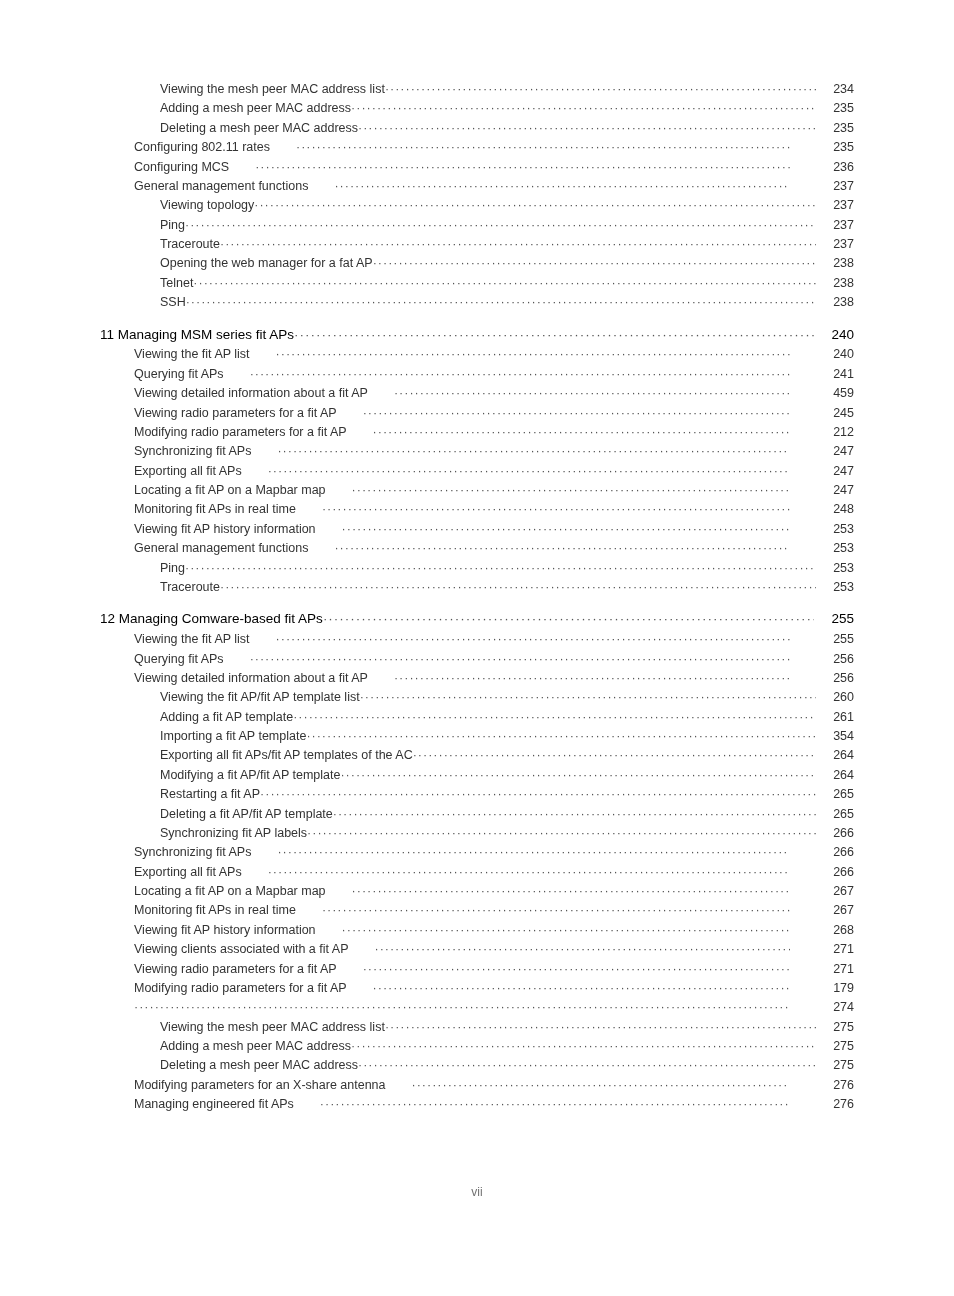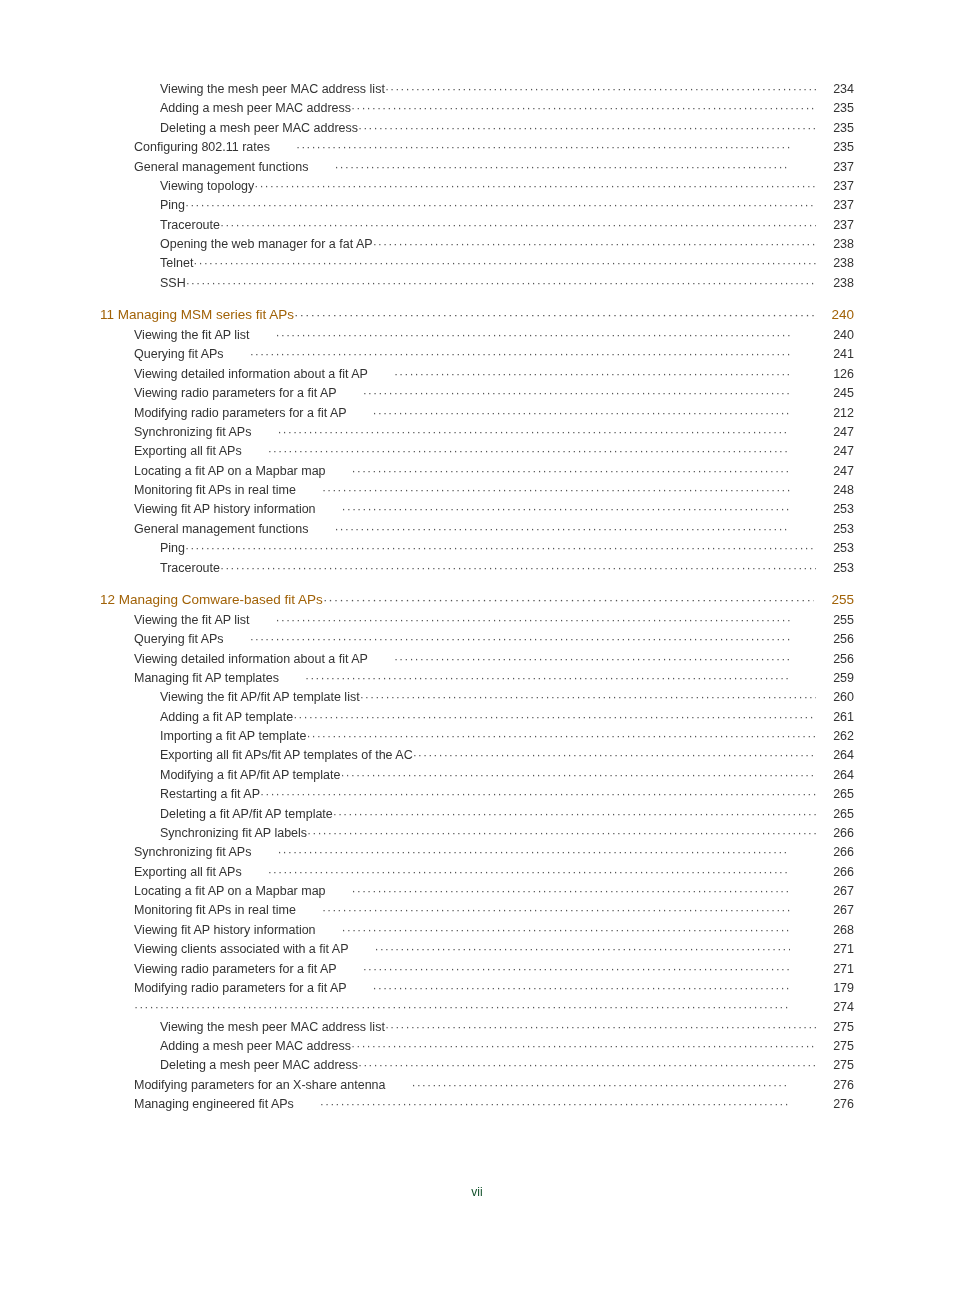--- a/index.html
+++ b/index.html
@@ -34,25 +34,25 @@
       color: #555;
     }
     .toc-dots::after {
       content: "·························································································································································································································································";
     }
     .toc-page {
       flex: 0 0 auto;
       padding-left: 2px;
       margin-left: 15px;
     }
-    .link { color: #a16207; }
+    .link { color: #000000; }
     .footer {
       text-align: center;
       font-size: 12px;
-      color: #14532d;
+      color: #737373;
       margin-top: 70px;
     }
   </style>
 </head>
 <body>
 
 <div id="toc-container">
     <div class="toc-block">
       <div class="toc-row l3">
         <span class="toc-title">Viewing the mesh peer MAC address list </span>
@@ -68,20 +68,25 @@
         <span class="toc-title">Deleting a mesh peer MAC address </span>
         <span class="toc-dots"></span>
         <span class="toc-page"> 235</span>
       </div>
       <div class="toc-row l2">
         <span class="toc-title">Configuring 802.11 rates </span>
         <span class="toc-dots"></span>
         <span class="toc-page"> 235</span>
       </div>
       <div class="toc-row l2">
+        <span class="toc-title">Configuring MCS </span>
+        <span class="toc-dots"></span>
+        <span class="toc-page"> 236</span>
+      </div>
+      <div class="toc-row l2">
         <span class="toc-title">General management functions </span>
         <span class="toc-dots"></span>
         <span class="toc-page"> 237</span>
       </div>
       <div class="toc-row l3">
         <span class="toc-title">Viewing topology </span>
         <span class="toc-dots"></span>
         <span class="toc-page"> 237</span>
       </div>
       <div class="toc-row l3">
@@ -122,21 +127,21 @@
         <span class="toc-page"> 240</span>
       </div>
       <div class="toc-row l2">
         <span class="toc-title">Querying fit APs </span>
         <span class="toc-dots"></span>
         <span class="toc-page"> 241</span>
       </div>
       <div class="toc-row l2">
         <span class="toc-title">Viewing detailed information about a fit AP </span>
         <span class="toc-dots"></span>
-        <span class="toc-page"> 126</span>
+        <span class="toc-page"> 459</span>
       </div>
       <div class="toc-row l2">
         <span class="toc-title">Viewing radio parameters for a fit AP </span>
         <span class="toc-dots"></span>
         <span class="toc-page"> 245</span>
       </div>
       <div class="toc-row l2">
         <span class="toc-title">Modifying radio parameters for a fit AP </span>
         <span class="toc-dots"></span>
         <span class="toc-page"> 212</span>
@@ -196,39 +201,34 @@
       <div class="toc-row l2">
         <span class="toc-title">Querying fit APs </span>
         <span class="toc-dots"></span>
         <span class="toc-page"> 256</span>
       </div>
       <div class="toc-row l2">
         <span class="toc-title">Viewing detailed information about a fit AP </span>
         <span class="toc-dots"></span>
         <span class="toc-page"> 256</span>
       </div>
-      <div class="toc-row l2">
-        <span class="toc-title">Managing fit AP templates </span>
-        <span class="toc-dots"></span>
-        <span class="toc-page"> 259</span>
-      </div>
       <div class="toc-row l3">
         <span class="toc-title">Viewing the fit AP/fit AP template list </span>
         <span class="toc-dots"></span>
         <span class="toc-page"> 260</span>
       </div>
       <div class="toc-row l3">
         <span class="toc-title">Adding a fit AP template </span>
         <span class="toc-dots"></span>
         <span class="toc-page"> 261</span>
       </div>
       <div class="toc-row l3">
         <span class="toc-title">Importing a fit AP template </span>
         <span class="toc-dots"></span>
-        <span class="toc-page"> 262</span>
+        <span class="toc-page"> 354</span>
       </div>
       <div class="toc-row l3">
         <span class="toc-title">Exporting all fit APs/fit AP templates of the AC </span>
         <span class="toc-dots"></span>
         <span class="toc-page"> 264</span>
       </div>
       <div class="toc-row l3">
         <span class="toc-title">Modifying a fit AP/fit AP template </span>
         <span class="toc-dots"></span>
         <span class="toc-page"> 264</span>

